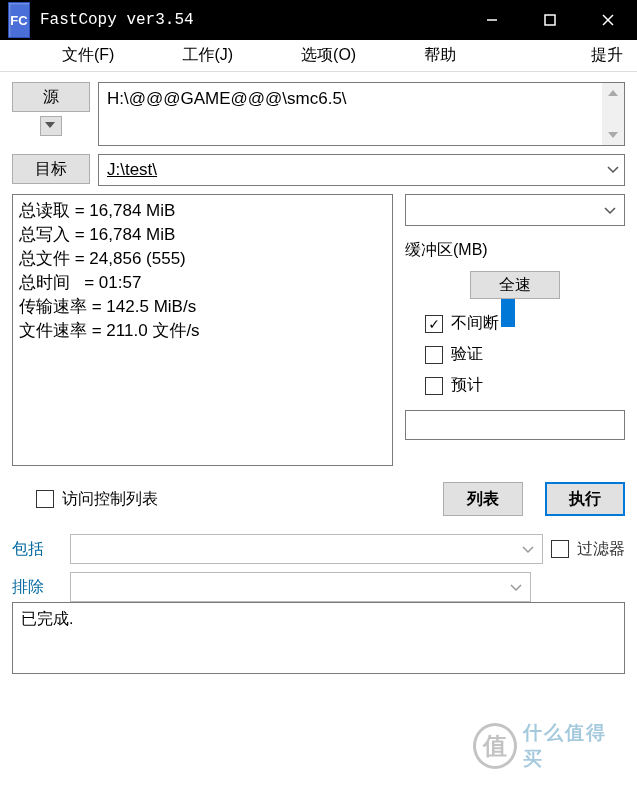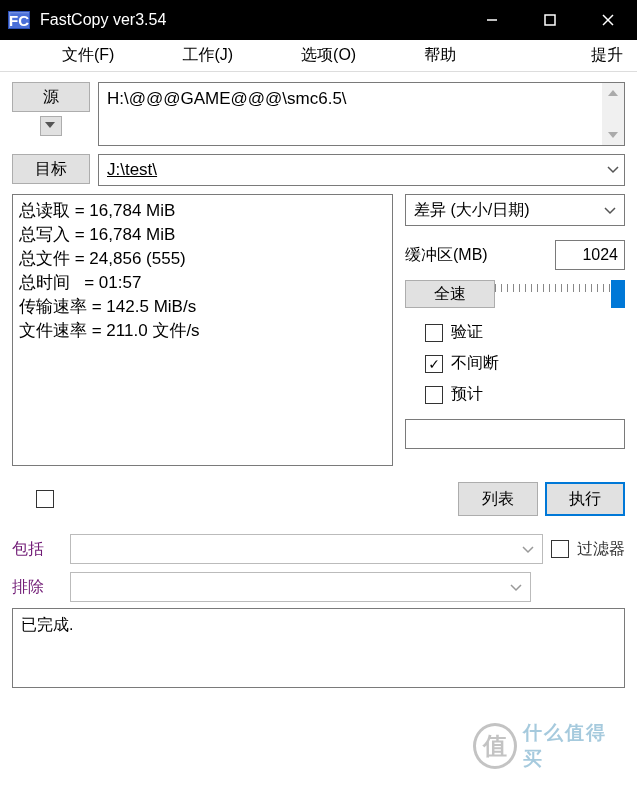--- a/index.html
+++ b/index.html
@@ -1,20 +1,20 @@
 <!DOCTYPE html>
 <html><head>
 <meta charset="utf-8">
 <style>
 * { box-sizing: border-box; margin: 0; padding: 0; font-family: "Microsoft YaHei", "SimSun", sans-serif; }
 body { background: #fff; width: 637px; height: 790px; overflow: hidden; position: relative; }
 
 .titlebar { background: #000; color: #fff; height: 40px; display: flex; align-items: center; padding-left: 8px; }
-.titlebar .app-icon { width: 22px; height: 18px; background: #4a6fd8; border: 1px solid #2a4fb8; display: flex; align-items: center; justify-content: center; font-weight: bold; font-size: 15px; color: #fff; margin-right: 10px; box-shadow: inset 1px 1px 2px rgba(255,255,255,0.3); }
-.titlebar .title { font-size: 16px; flex: 1; font-weight: normal; }
+.titlebar .app-icon { width: 22px; height: 36px; background: #4a6fd8; border: 1px solid #2a4fb8; display: flex; align-items: center; justify-content: center; font-weight: bold; font-size: 13px; color: #fff; margin-right: 10px; box-shadow: inset 1px 1px 2px rgba(255,255,255,0.3); }
+.titlebar .title { font-size: 16px; flex: 1; font-weight: normal; font-family: Liberation Mono, monospace; }
 .titlebar .controls { display: flex; height: 100%; }
 .titlebar .controls .btn { width: 58px; display: flex; align-items: center; justify-content: center; font-size: 16px; cursor: pointer; }
 
 .menubar { height: 32px; display: flex; align-items: center; padding: 0 8px; gap: 8px; font-size: 16px; border-bottom: 1px solid #ddd; }
 .menubar .item { padding: 4px 6px; cursor: pointer; margin-left: 48px; }
 .menubar .spacer { flex: 1; }
 
 .content { padding: 10px 12px; font-size: 16px; }
 
 .row-src, .row-dst { display: flex; align-items: flex-start; gap: 8px; margin-bottom: 8px; }
@@ -37,45 +37,45 @@
 .stats-box { flex: 1; border: 1px solid #7a7a7a; height: 272px; padding: 4px 6px; font-family: "SimSun", "MS Gothic", monospace; font-size: 17px; line-height: 1.35; white-space: pre; }
 .right-col { width: 220px; display: flex; flex-direction: column; gap: 10px; }
 
 .combo { border: 1px solid #7a7a7a; height: 32px; display: flex; align-items: center; padding: 0 8px; background: #fff; cursor: pointer; position: relative; }
 .combo .arrow { position: absolute; right: 8px; }
 
 .buf-row { display: flex; align-items: center; margin-top: 4px; }
 .buf-row .label { flex: 1; }
 .buf-row input { width: 70px; height: 30px; border: 1px solid #7a7a7a; text-align: right; padding: 0 6px; font-size: 16px; }
 
-.speed-row { display: flex; align-items: center; gap: 0; }
+.speed-row { display: flex; align-items: center; gap: 0; flex-direction: column; }
 .speed-btn { width: 90px; height: 28px; border: 1px solid #adadad; background: #e1e1e1; cursor: pointer; display:flex; align-items:center; justify-content:center; }
 .slider-wrap { flex: 1; position: relative; height: 28px; }
 .slider-track { position: absolute; top: 4px; left: 0; right: 0; height: 8px; background: repeating-linear-gradient(to right, #888 0, #888 1px, transparent 1px, transparent 6px); }
 .slider-thumb { position: absolute; right: 0; top: 0; width: 14px; height: 28px; background: #0078d7; cursor: pointer; }
 
 .check-col { display: flex; flex-direction: column; gap: 10px; padding-left: 20px; margin-top: 4px; }
 .check { display: flex; align-items: center; gap: 8px; cursor: pointer; }
 .check .box { width: 18px; height: 18px; border: 1px solid #333; display: flex; align-items: center; justify-content: center; font-size: 14px; }
 .check .box.checked::after { content: "✓"; color: #000; }
 
 .status-small { border: 1px solid #7a7a7a; height: 30px; margin-top: 4px; }
 .exec-btn { width: 80px; height: 34px; border: 1px solid #adadad; background: #e1e1e1; cursor: pointer; display:flex; align-items:center; justify-content:center; }
 .exec-btn.primary { border: 2px solid #0078d7; }
 
 .combined-row { display:flex; align-items:center; margin-top:16px; }
 .combined-row .checks { display:flex; gap:40px; padding-left:24px; flex:1; }
-.combined-row .btns { display:flex; gap:7px; }
+.combined-row .btns { display:flex; gap:22px;font-weight:bold; }
 
 .filter-row { display: flex; align-items: center; gap: 8px; margin-top: 18px; }
-.filter-row .label { width: 50px; color: #701a75; }
+.filter-row .label { width: 50px; color: #0369a1; }
 .filter-row .combo { flex: 1; height: 30px; border: 1px solid #bbb; }
 .filter-check { display: flex; align-items: center; gap: 8px; cursor: pointer; color: #333; }
 
-.log-box { border: 1px solid #7a7a7a; height: 80px; margin-top: 6px; padding: 6px 8px; font-size: 16px; }
+.log-box { border: 1px solid #7a7a7a; height: 72px; margin-top: 0; padding: 6px 8px; font-size: 16px; }
 
 .watermark { position: absolute; right: 14px; bottom: 14px; width: 150px; height: 60px; opacity: 0.35; display:flex; align-items:center; gap:6px; }
 .watermark .circ { width: 46px; height: 46px; border: 3px solid #555; border-radius: 50%; display:flex; align-items:center; justify-content:center; font-size:24px; font-weight:bold; color:#555;}
 .watermark .txt { font-size: 19px; color:#0369a1; font-weight: bold; letter-spacing: 2px; }
 
 svg.chevron { width: 12px; height: 8px; }
 </style>
 </head>
 <body>
 
@@ -156,64 +156,63 @@
   <div class="main-row">
     <div class="stats-box"><span>总读取 = 16,784 MiB</span>
 <span>总写入 = 16,784 MiB</span>
 <span>总文件 = 24,856 (555)</span>
 <span>总时间   = 01:57</span>
 <span>传输速率 = 142.5 MiB/s</span>
 <span>文件速率 = 211.0 文件/s</span></div>
 
     <div class="right-col">
       <div class="combo">
-        <span>差异 (大小/日期)</span>
         <span class="arrow">
           <svg class="chevron">
               <polyline points="1,1 6,6 11,1" fill="none" stroke="#555" stroke-width="1.5"></polyline>
             </svg>
         </span>
       </div>
 
       <div class="buf-row">
         <span class="label">缓冲区(MB)</span>
-        <input type="text" value="1024" style="">
       </div>
 
       <div class="speed-row">
         <div class="speed-btn">全速</div>
         <div class="slider-wrap">
           <div class="slider-track"></div>
           <div class="slider-thumb"></div>
         </div>
       </div>
 
       <div class="check-col">
         <label class="check">
-          <span class="box"></span>
-          <span>验证</span>
-        </label>
-        <label class="check">
           <span class="box checked"></span>
           <span>不间断</span>
         </label>
         <label class="check">
           <span class="box"></span>
+          <span>验证</span>
+        </label>
+        <label class="check">
+          <span class="box"></span>
           <span>预计</span>
         </label>
       </div>
 
       <div class="status-small"></div>
     </div>
   </div>
 
   <div class="combined-row">
     <div class="checks">
       <label class="check">
         <span class="box"></span>
+        <span>访问控制列表</span>
       </label>
     </div>
     <div class="btns">
       <div class="exec-btn">列表</div>
       <div class="exec-btn primary">执行</div>
     </div>
   </div>
 
   <div class="filter-row">
     <span class="label">包括</span>

